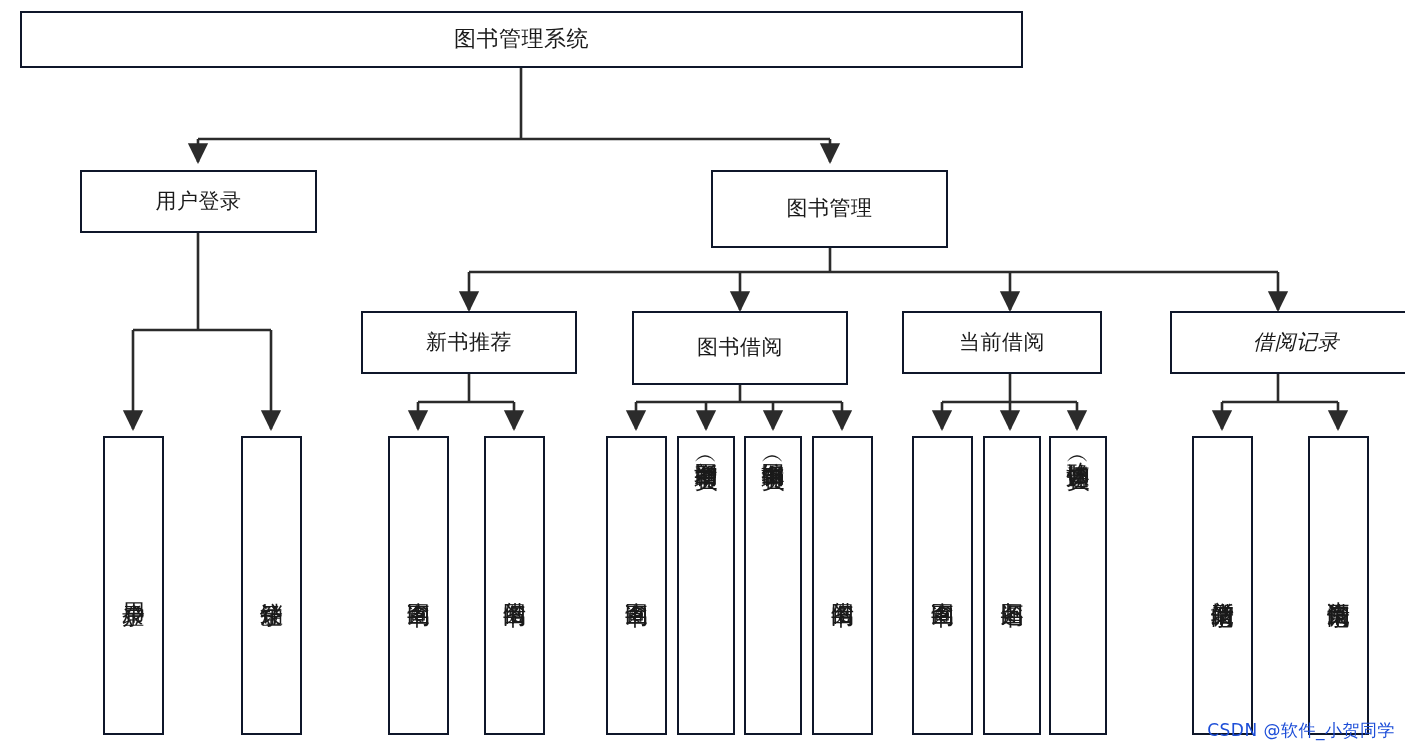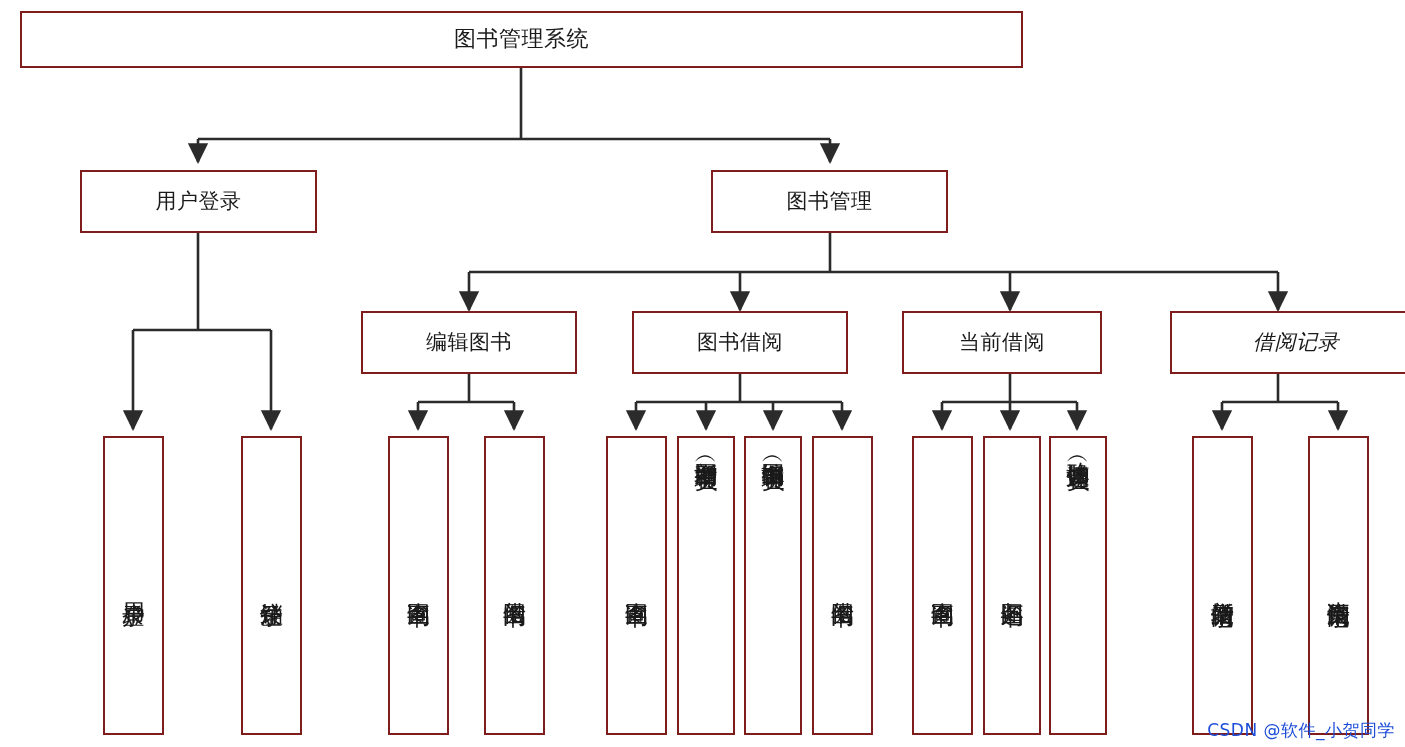--- a/index.html
+++ b/index.html
@@ -19,21 +19,21 @@
     position:absolute;
     left:0; top:0;
     width:1405px;
     height:747px;
     pointer-events:none;
   }
   .node{
     position:absolute;
     box-sizing:border-box;
     background:#ffffff;
-    border:2px solid #7f1d1d;
+    border:2px solid #0f172a;
     display:flex;
     align-items:center;
     justify-content:center;
     color:#1a1a1a;
   }
   .node .lbl{
     display:block;
     text-align:center;
     line-height:1.12;
     white-space:nowrap;
@@ -129,28 +129,28 @@
     </g>
   </svg>
 
   <div class="node h root" style="left:20px; top:11px; width:1003px; height:57px;">
     <span class="lbl">图书管理系统</span>
   </div>
 
   <div class="node h" style="left:80px; top:170px; width:237px; height:63px;">
     <span class="lbl">用户登录</span>
   </div>
-  <div class="node h" style="left:711px; top:170px; width:237px; height:63px;">
+  <div class="node h" style="left:711px; top:170px; width:237px; height:78px;">
     <span class="lbl">图书管理</span>
   </div>
 
   <div class="node h" style="left:361px; top:311px; width:216px; height:63px;">
-    <span class="lbl">编辑图书</span>
-  </div>
-  <div class="node h" style="left:632px; top:311px; width:216px; height:63px;">
+    <span class="lbl">新书推荐</span>
+  </div>
+  <div class="node h" style="left:632px; top:311px; width:216px; height:74px;">
     <span class="lbl">图书借阅</span>
   </div>
   <div class="node h" style="left:902px; top:311px; width:200px; height:63px;">
     <span class="lbl">当前借阅</span>
   </div>
   <div class="node h" style="left:1170px; top:311px; width:252px; height:63px;font-style:italic;">
     <span class="lbl">借阅记录</span>
   </div>
 
   <div class="node v center" style="left:103px; top:436px; width:61px; height:299px;">

